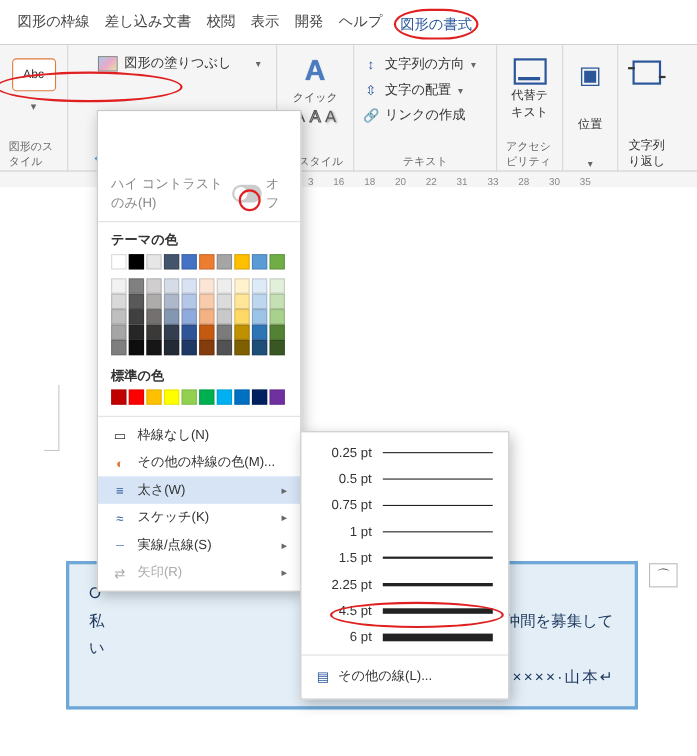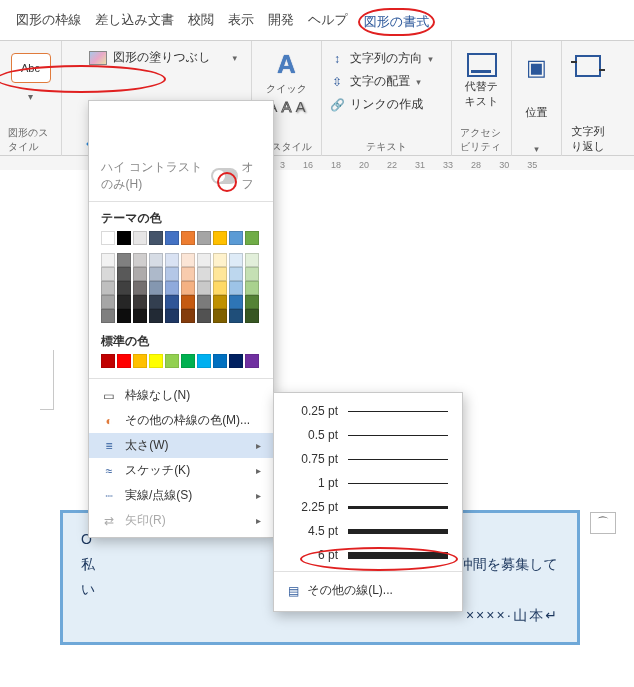--- a/index.html
+++ b/index.html
@@ -472,20 +472,24 @@
       </div>
       <div class="w-row">
         <span class="lbl">0.75 pt</span>
         <span class="line" style="border-top-width: 1px;"></span>
       </div>
       <div class="w-row">
         <span class="lbl">1 pt</span>
         <span class="line" style="border-top-width: 1.5px;"></span>
       </div>
       <div class="w-row">
+        <span class="lbl">1.5 pt</span>
+        <span class="line" style="border-top-width: 2px;"></span>
+      </div>
+      <div class="w-row">
         <span class="lbl">2.25 pt</span>
         <span class="line" style="border-top-width: 3px;"></span>
       </div>
       <div class="w-row">
         <span class="lbl">4.5 pt</span>
         <span class="line" style="border-top-width: 5.5px;"></span>
       </div>
       <div class="w-row">
         <span class="lbl">6 pt</span>
         <span class="line" style="border-top-width: 7px;"></span>

